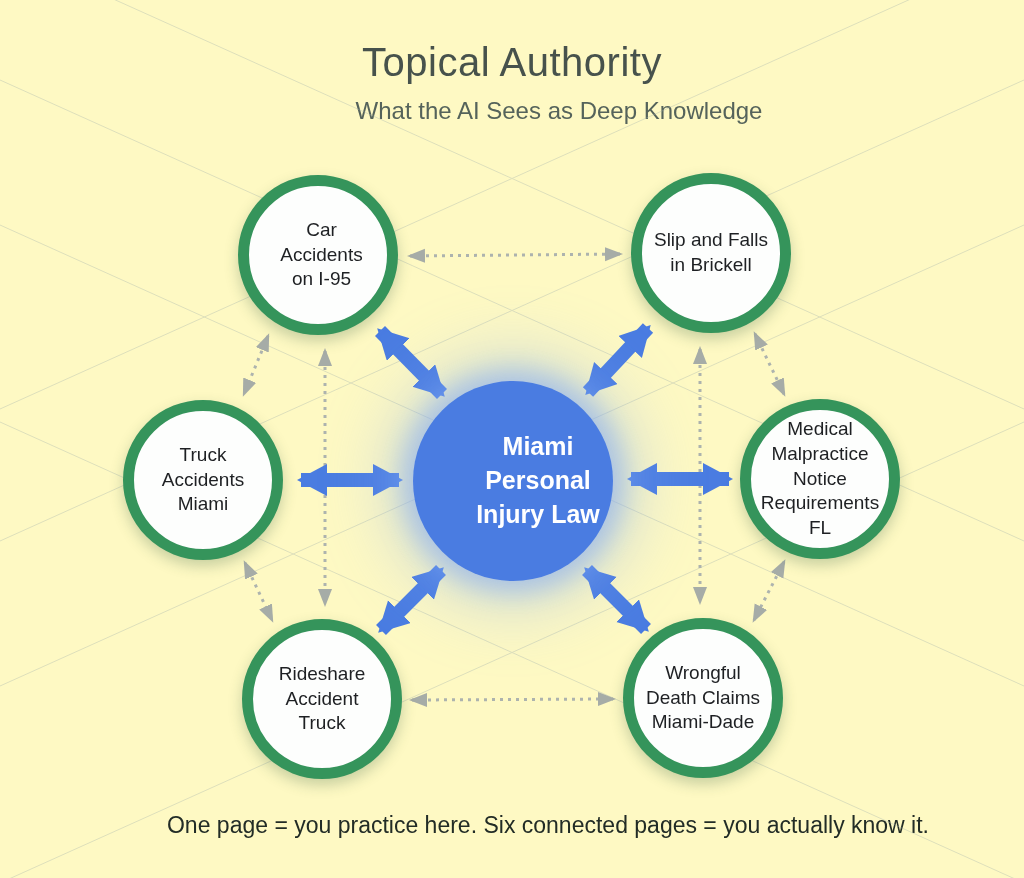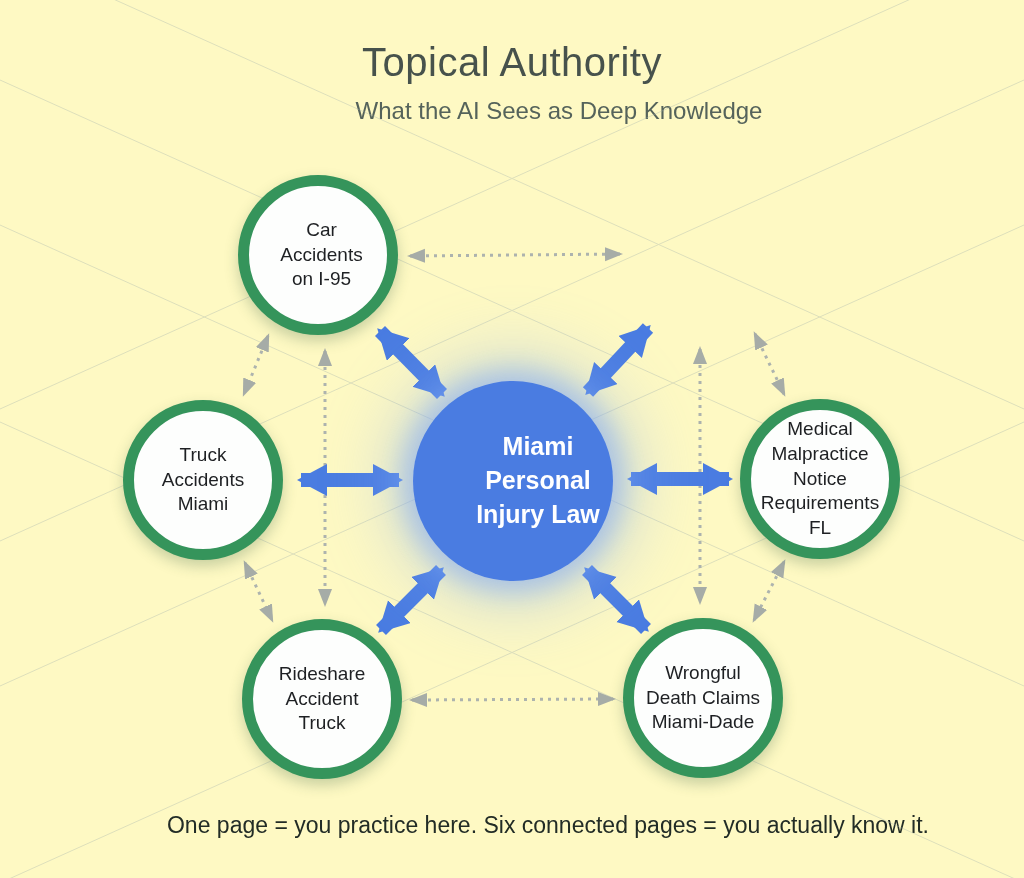--- a/index.html
+++ b/index.html
@@ -126,20 +126,23 @@
   <div class="title">Topical Authority</div>
   <div class="subtitle">What the AI Sees as Deep Knowledge</div>
 
   <div class="hub">
     <div class="lbl">Miami Personal Injury Law</div>
   </div>
 
   <div class="node n-car">
     <div class="lbl">Car Accidents on I-95</div>
   </div>
+  <div class="node n-slip">
+    <div class="lbl">Slip and Falls in Brickell</div>
+  </div>
   <div class="node n-truck">
     <div class="lbl">Truck Accidents Miami</div>
   </div>
   <div class="node n-medical">
     <div class="lbl">Medical Malpractice Notice Requirements FL</div>
   </div>
   <div class="node n-rideshare">
     <div class="lbl">Rideshare Accident Truck</div>
   </div>
   <div class="node n-wrongful">

